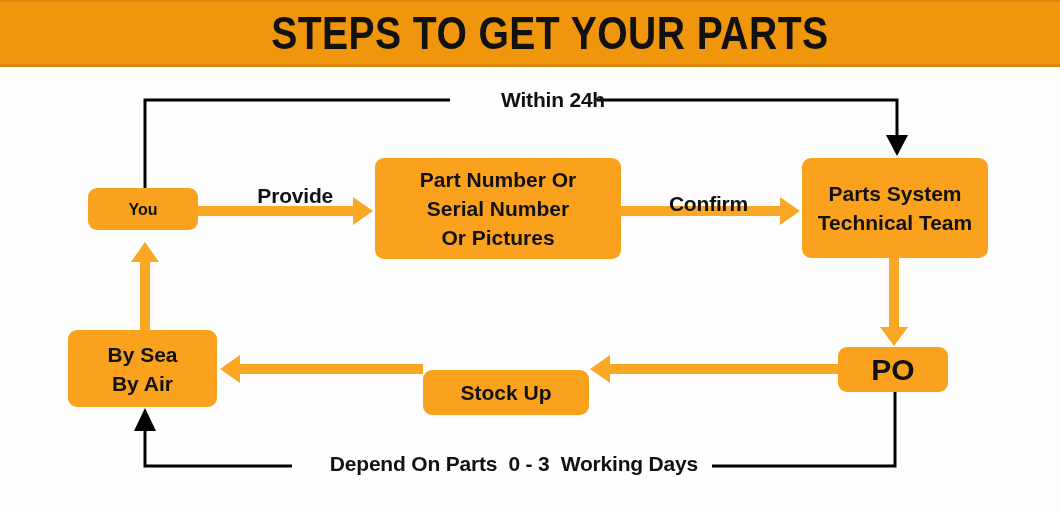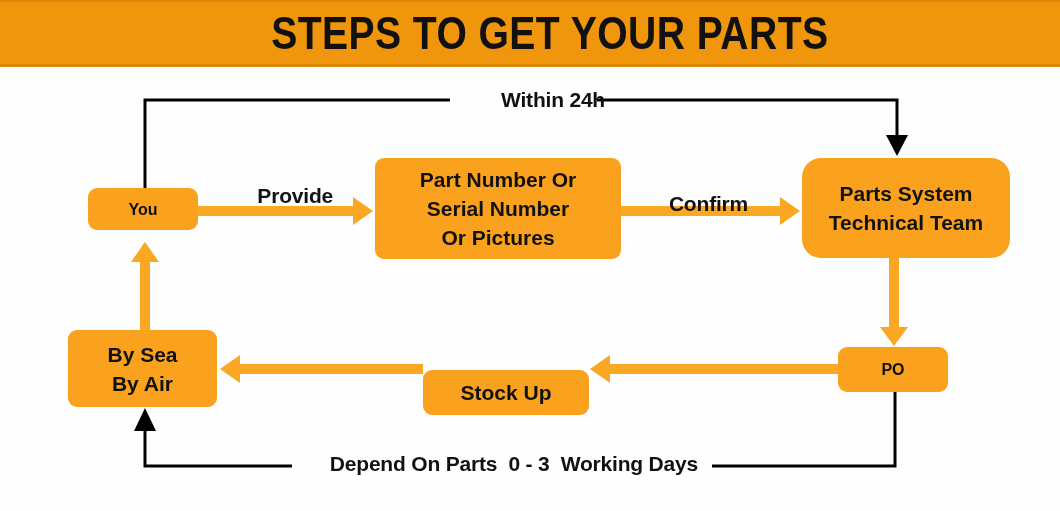--- a/index.html
+++ b/index.html
@@ -40,22 +40,22 @@
   
   .node{
     position:absolute;background:var(--node-bg);border-radius:9px;
     display:flex;flex-direction:column;align-items:center;justify-content:center;
     color:var(--text);font-weight:bold;font-size:21px;line-height:29px;
     text-align:center;z-index:2;
   }
   .node span{display:block;}
   .node-you{left:88px;top:188px;width:110px;height:42px;font-size:16px;}
   .node-part{left:375px;top:158px;width:246px;height:101px;}
-  .node-team{left:802px;top:158px;width:208px;height:100px;border-radius:19px;}
-  .node-po{left:838px;top:347px;width:110px;height:45px;font-size:16px;}
+  .node-team{left:802px;top:158px;width:186px;height:100px;}
+  .node-po{left:838px;top:347px;width:110px;height:45px;font-size:30px;}
   .node-stock{left:423px;top:347px;width:166px;height:45px;margin-top:23px;}
   .node-sea{left:68px;top:330px;width:149px;height:77px;}
   
   .edge-label{
     position:absolute;color:var(--text);font-weight:bold;font-size:21px;
     text-align:right;white-space:pre;z-index:2;letter-spacing:-0.2px;
   }
   .label-within{left:440px;top:88px;width:165px;}
   .label-provide{left:223px;top:184px;width:110px;}
   .label-confirm{left:638px;top:184px;width:110px;margin-top:8px;}

